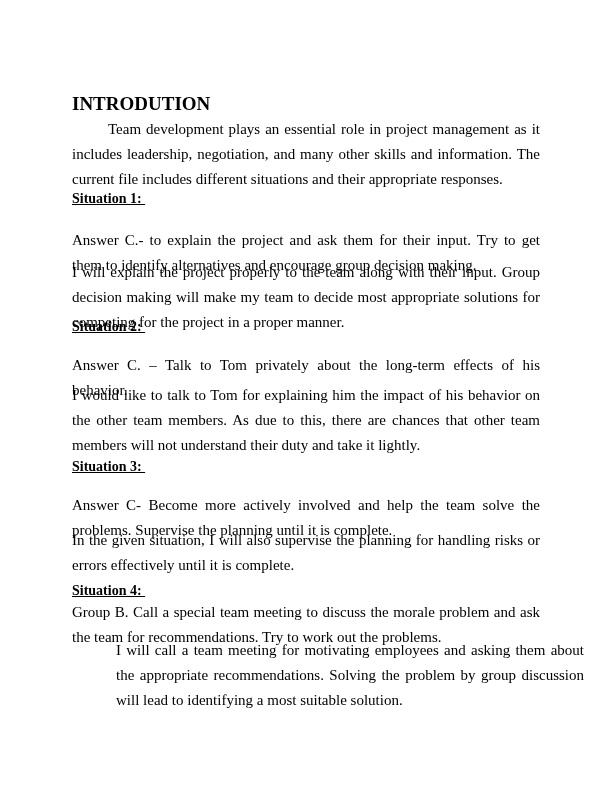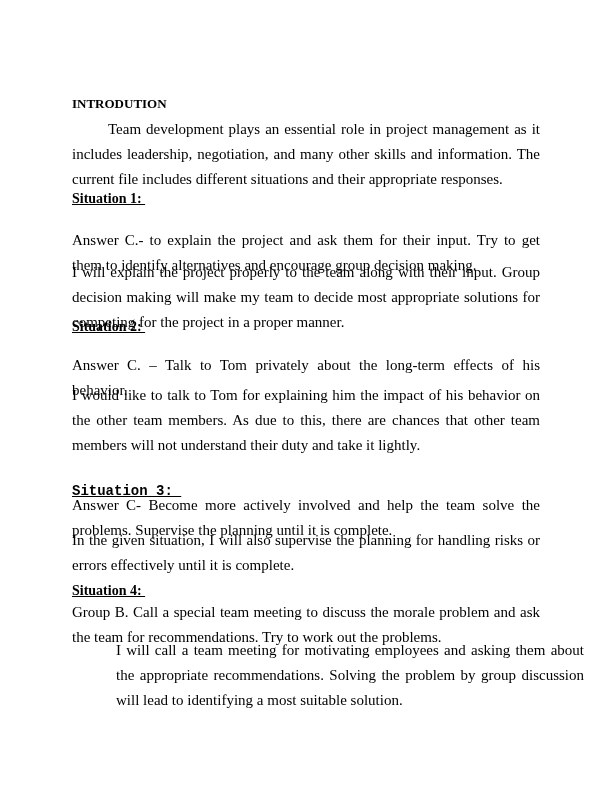--- a/index.html
+++ b/index.html
@@ -1,37 +1,37 @@
 <!DOCTYPE html>
 <html><head>
   <meta charset="utf-8">
   <style>
     html, body { margin: 0; padding: 0; background: #ffffff; }
     body { width: 612px; height: 792px; position: relative; overflow: hidden; font-family: "Liberation Serif", serif; color: #000; }
     .page { position: absolute; left: 72px; top: 0; width: 468px; }
-    .heading { position: absolute; left: 0; top: 96px; font-weight: bold; font-size: 13px; line-height: 16px; white-space: nowrap; }
+    .heading { position: absolute; left: 0; top: 96px; font-weight: bold; font-size: 19px; line-height: 16px; white-space: nowrap; }
     .para { position: absolute; left: 0; width: 468px; font-size: 15px; line-height: 25px; text-align: justify; }
     .indent { text-indent: 36px; }
     .sit { position: absolute; left: 0; font-weight: bold; text-decoration: underline; font-size: 14px; line-height: 14px; white-space: pre; }
   </style>
 </head>
 <body>
 
 <div class="page">
   <div class="heading">INTRODUTION</div>
   <div class="para indent" style="top:117px;">Team development plays an essential role in project management as it includes leadership, negotiation, and many other skills and information. The current file includes different situations and their appropriate responses.</div>
 
   <div class="sit" style="top:192px;">Situation 1: </div>
   <div class="para" style="top:208px;margin-top:20px;">Answer C.- to explain the project and ask them for their input. Try to get them to identify alternatives and encourage group decision making.</div>
   <div class="para" style="top:260px;">I will explain the project properly to the team along with their input. Group decision making will make my team to decide most appropriate solutions for competing for the project in a proper manner.</div>
 
   <div class="sit" style="top:320px;">Situation 2: </div>
   <div class="para" style="top:353px;">Answer C. – Talk to Tom privately about the long-term effects of his behavior.</div>
   <div class="para" style="top:383px;">I would like to talk to Tom for explaining him the impact of his behavior on the other team members. As due to this, there are chances that other team members will not understand their duty and take it lightly.</div>
 
-  <div class="sit" style="top:484px;font-family:Liberation Mono, monospace;">Situation 3: </div>
+  <div class="sit" style="top:460px;">Situation 3: </div>
   <div class="para" style="top:477px;margin-top:16px;">Answer C- Become more actively involved and help the team solve the problems. Supervise the planning until it is complete.</div>
   <div class="para" style="top:528px;">In the given situation, I will also supervise the planning for handling risks or errors effectively until it is complete.</div>
 
   <div class="sit" style="top:584px;">Situation 4: </div>
   <div class="para" style="top:600px;">Group B. Call a special team meeting to discuss the morale problem and ask the team for recommendations. Try to work out the problems.</div>
   <div class="para" style="top:638px;margin-left:44px;">I will call a team meeting for motivating employees and asking them about the appropriate recommendations. Solving the problem by group discussion will lead to identifying a most suitable solution.</div>
 </div>
 
 </body></html>

